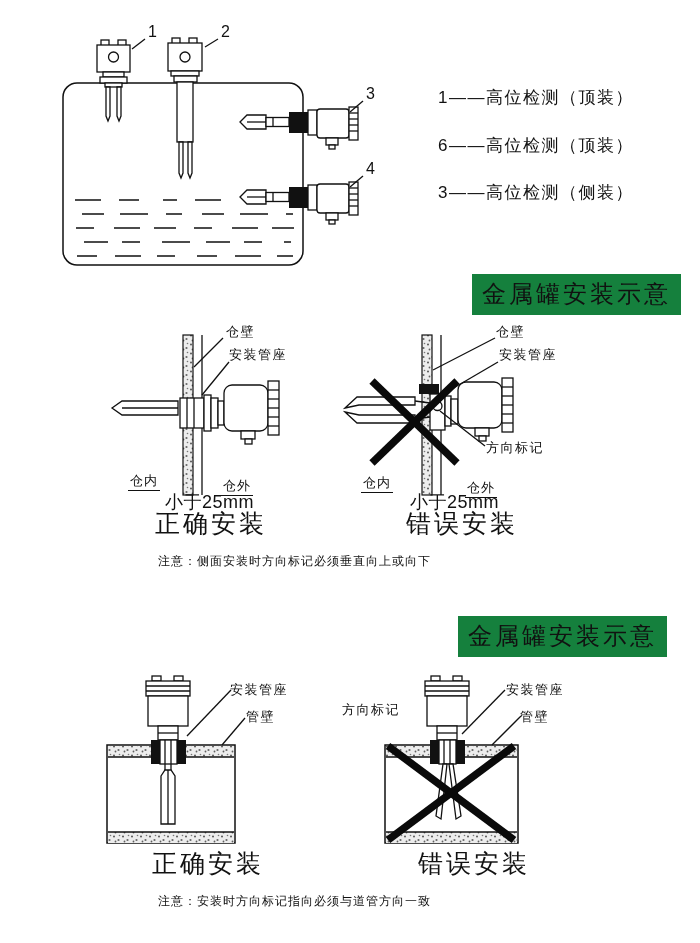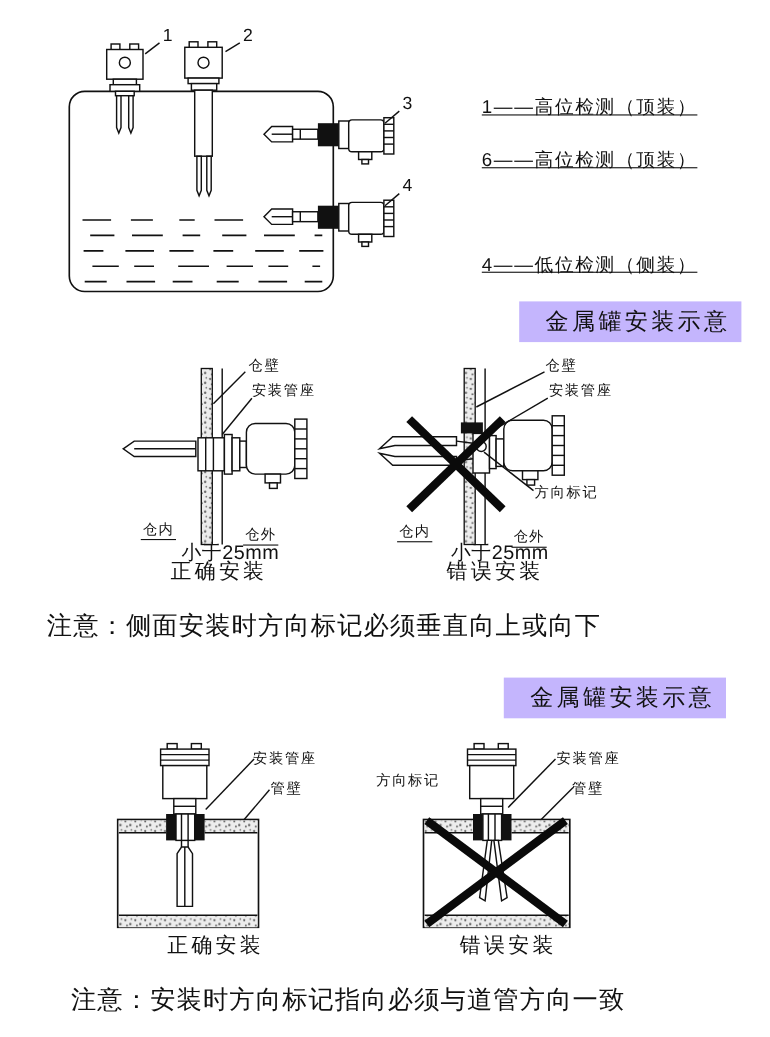--- a/index.html
+++ b/index.html
@@ -9,25 +9,25 @@
   svg{position:absolute;overflow:visible;}
   .ln{stroke:#111;stroke-width:1.3;fill:none;}
   .ln2{stroke:#111;stroke-width:1.5;fill:none;}
   .fw{fill:#ffffff;stroke:#111;stroke-width:1.3;}
   .fb{fill:#111;stroke:none;}
   .xmark{stroke:#0a0a0a;stroke-width:7.5;fill:none;}
   .num{font-size:16px;fill:#111;}
   .lbl{position:absolute;font-size:13px;letter-spacing:1.5px;white-space:nowrap;line-height:1.1;}
   .lbl-u{border-bottom:1.5px solid #111;padding:0 2px 2px 2px;letter-spacing:1px;}
   .dim{font-size:18px;letter-spacing:0.5px;}
-  .caption{font-size:19px;letter-spacing:3px;}
-  .legend-row{position:absolute;font-size:17px;letter-spacing:1.5px;white-space:nowrap;text-decoration:underline;}
-  .section-label{position:absolute;background:#c4b5fd;font-size:21px;letter-spacing:3px;
-                 padding:4px 10px 5px 24px;white-space:nowrap;}
-  .note{position:absolute;left:0;width:589px;text-align:center;font-size:23px;letter-spacing:1px;white-space:nowrap;}
+  .caption{font-size:25px;letter-spacing:3px;}
+  .legend-row{position:absolute;font-size:17px;letter-spacing:1.5px;white-space:nowrap;}
+  .section-label{position:absolute;background:#15803d;font-size:24px;letter-spacing:3px;
+                 padding:4px 10px 5px 10px;white-space:nowrap;}
+  .note{position:absolute;left:0;width:589px;text-align:center;font-size:12px;letter-spacing:1px;white-space:nowrap;}
 </style>
 </head>
 <body>
 
 <div class="stage">
 
   <svg style="left:55px;top:10px;" width="350" height="265" viewBox="0 0 350 265">
 
     <rect class="ln2" x="8" y="73" width="240" height="182" rx="14"></rect>
 
@@ -104,21 +104,21 @@
       <line class="ln" x1="163" y1="29" x2="150" y2="37"></line>
       <text class="num" x="311" y="89">3</text>
       <line class="ln" x1="308" y1="91" x2="295" y2="102"></line>
       <text class="num" x="311" y="164">4</text>
       <line class="ln" x1="308" y1="166" x2="295" y2="177"></line>
     </g>
   </svg>
 
   <div class="legend-row" style="left:438px;top:86px;">1——高位检测（顶装）</div>
   <div class="legend-row" style="left:438px;top:134px;">6——高位检测（顶装）</div>
-  <div class="legend-row" style="left:438px;top:229px;">4——低位检测（侧装）</div>
+  <div class="legend-row" style="left:438px;top:181px;">3——高位检测（侧装）</div>
 
   <div class="section-label" style="left:472px;top:274px;">金属罐安装示意</div>
 
   <svg style="left:90px;top:315px;" width="235" height="215" viewBox="0 0 235 215">
     <defs>
       <pattern id="stipB" width="9" height="9" patternUnits="userSpaceOnUse">
         <rect width="9" height="9" fill="#ededed"></rect>
         <circle cx="2" cy="2.5" r="1" fill="#555"></circle>
           <circle cx="6.5" cy="6" r="1.1" fill="#666"></circle>
         <circle cx="7.5" cy="1.5" r="0.8" fill="#777"></circle>
@@ -298,15 +298,15 @@
     <g>
       <line class="xmark" x1="48" y1="74" x2="174" y2="168"></line>
       <line class="xmark" x1="174" y1="74" x2="48" y2="168"></line>
     </g>
   </svg>
   <span class="lbl" style="left:342px;top:703px;">方向标记</span>
   <span class="lbl" style="left:506px;top:683px;">安装管座</span>
   <span class="lbl" style="left:520px;top:710px;">管壁</span>
   <span class="lbl caption" style="left:418px;top:850px;">错误安装</span>
 
-  <div class="note" style="top:893px;padding-left:22px;">注意：安装时方向标记指向必须与道管方向一致</div>
+  <div class="note" style="top:893px;">注意：安装时方向标记指向必须与道管方向一致</div>
 
 </div>
 
 </body></html>

